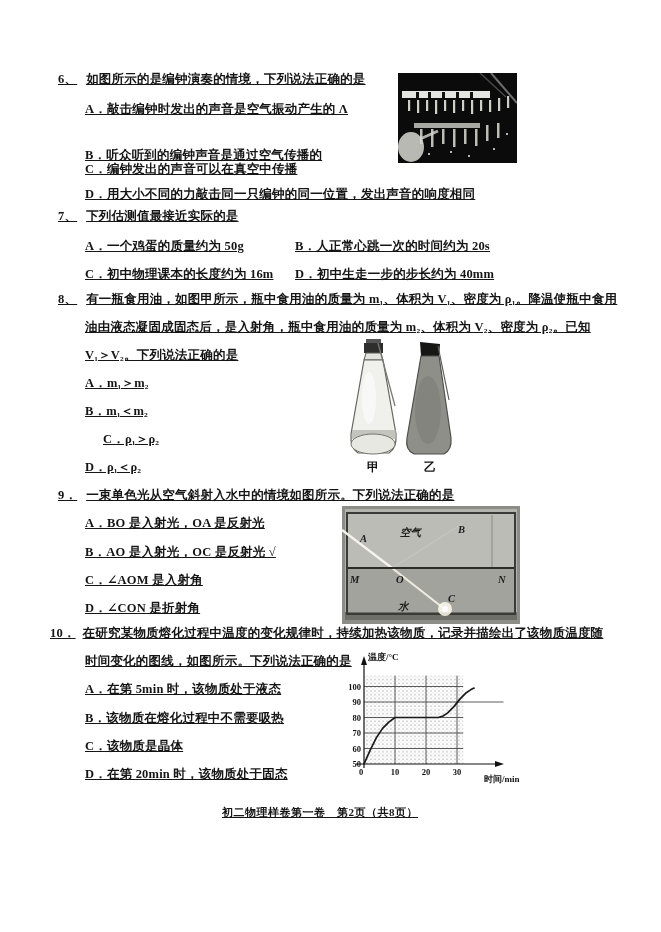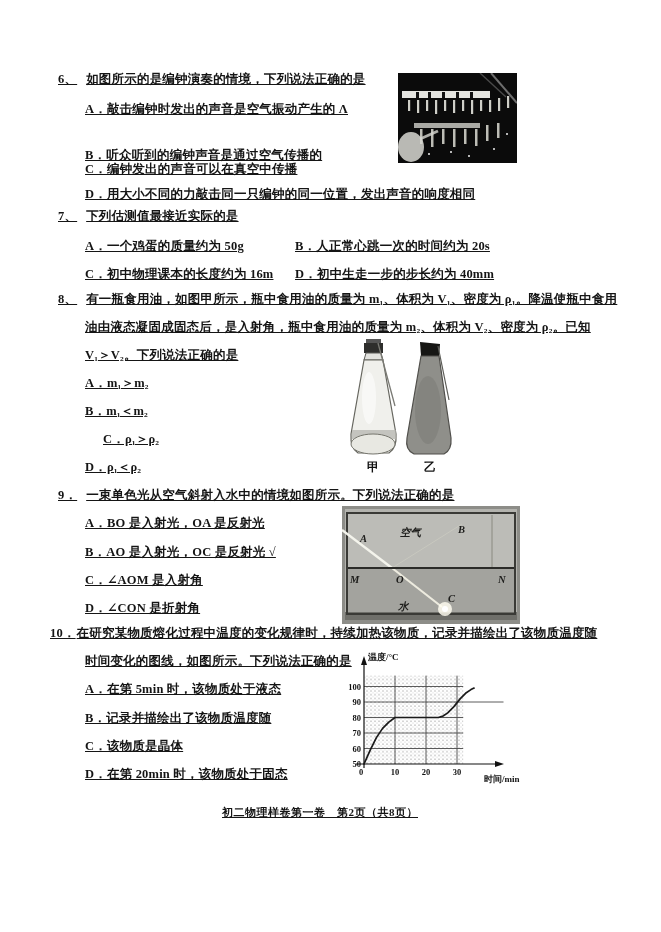--- a/index.html
+++ b/index.html
@@ -137,24 +137,24 @@
   <text x="18" y="36" class="ptlabel">A</text>
   <text x="58" y="30" class="ptlabel">空气</text>
   <text x="116" y="27" class="ptlabel">B</text>
   <text x="8" y="77" class="ptlabel">M</text>
   <text x="54" y="77" class="ptlabel">O</text>
   <text x="156" y="77" class="ptlabel">N</text>
   <text x="56" y="104" class="ptlabel">水</text>
   <text x="106" y="96" class="ptlabel">C</text>
 </svg>
 
-<div class="t" style="left:50px;top:626px"><span class="num" style="margin-right:1px">10．</span><span>在研究某物质熔化过程中温度的变化规律时，持续加热该物质，记录并描绘出了该物质温度随</span></div>
+<div class="t" style="left:50px;top:626px"><span class="num" style="margin-right:7px">10．</span><span>在研究某物质熔化过程中温度的变化规律时，持续加热该物质，记录并描绘出了该物质温度随</span></div>
 <div class="t" style="left:85px;top:654px">时间变化的图线，如图所示。下列说法正确的是</div>
 <div class="t" style="left:85px;top:682px">A．在第 5min 时，该物质处于液态</div>
-<div class="t" style="left:85px;top:711px">B．记录并描绘出了该物质温度随</div>
+<div class="t" style="left:85px;top:711px">B．该物质在熔化过程中不需要吸热</div>
 <div class="t" style="left:85px;top:739px">C．该物质是晶体</div>
 <div class="t" style="left:85px;top:767px">D．在第 20min 时，该物质处于固态</div>
 
 <svg class="fig" id="melt-chart" style="left:346px;top:648px" width="200" height="145" viewBox="0 0 200 145">
   <defs>
     <pattern id="dotgrid" width="4" height="3.8" patternUnits="userSpaceOnUse">
       <circle cx="1" cy="1" r="0.55" fill="#6d6d6d"></circle>
       <circle cx="3" cy="2.9" r="0.45" fill="#8b8b8b"></circle>
     </pattern>
   </defs>

